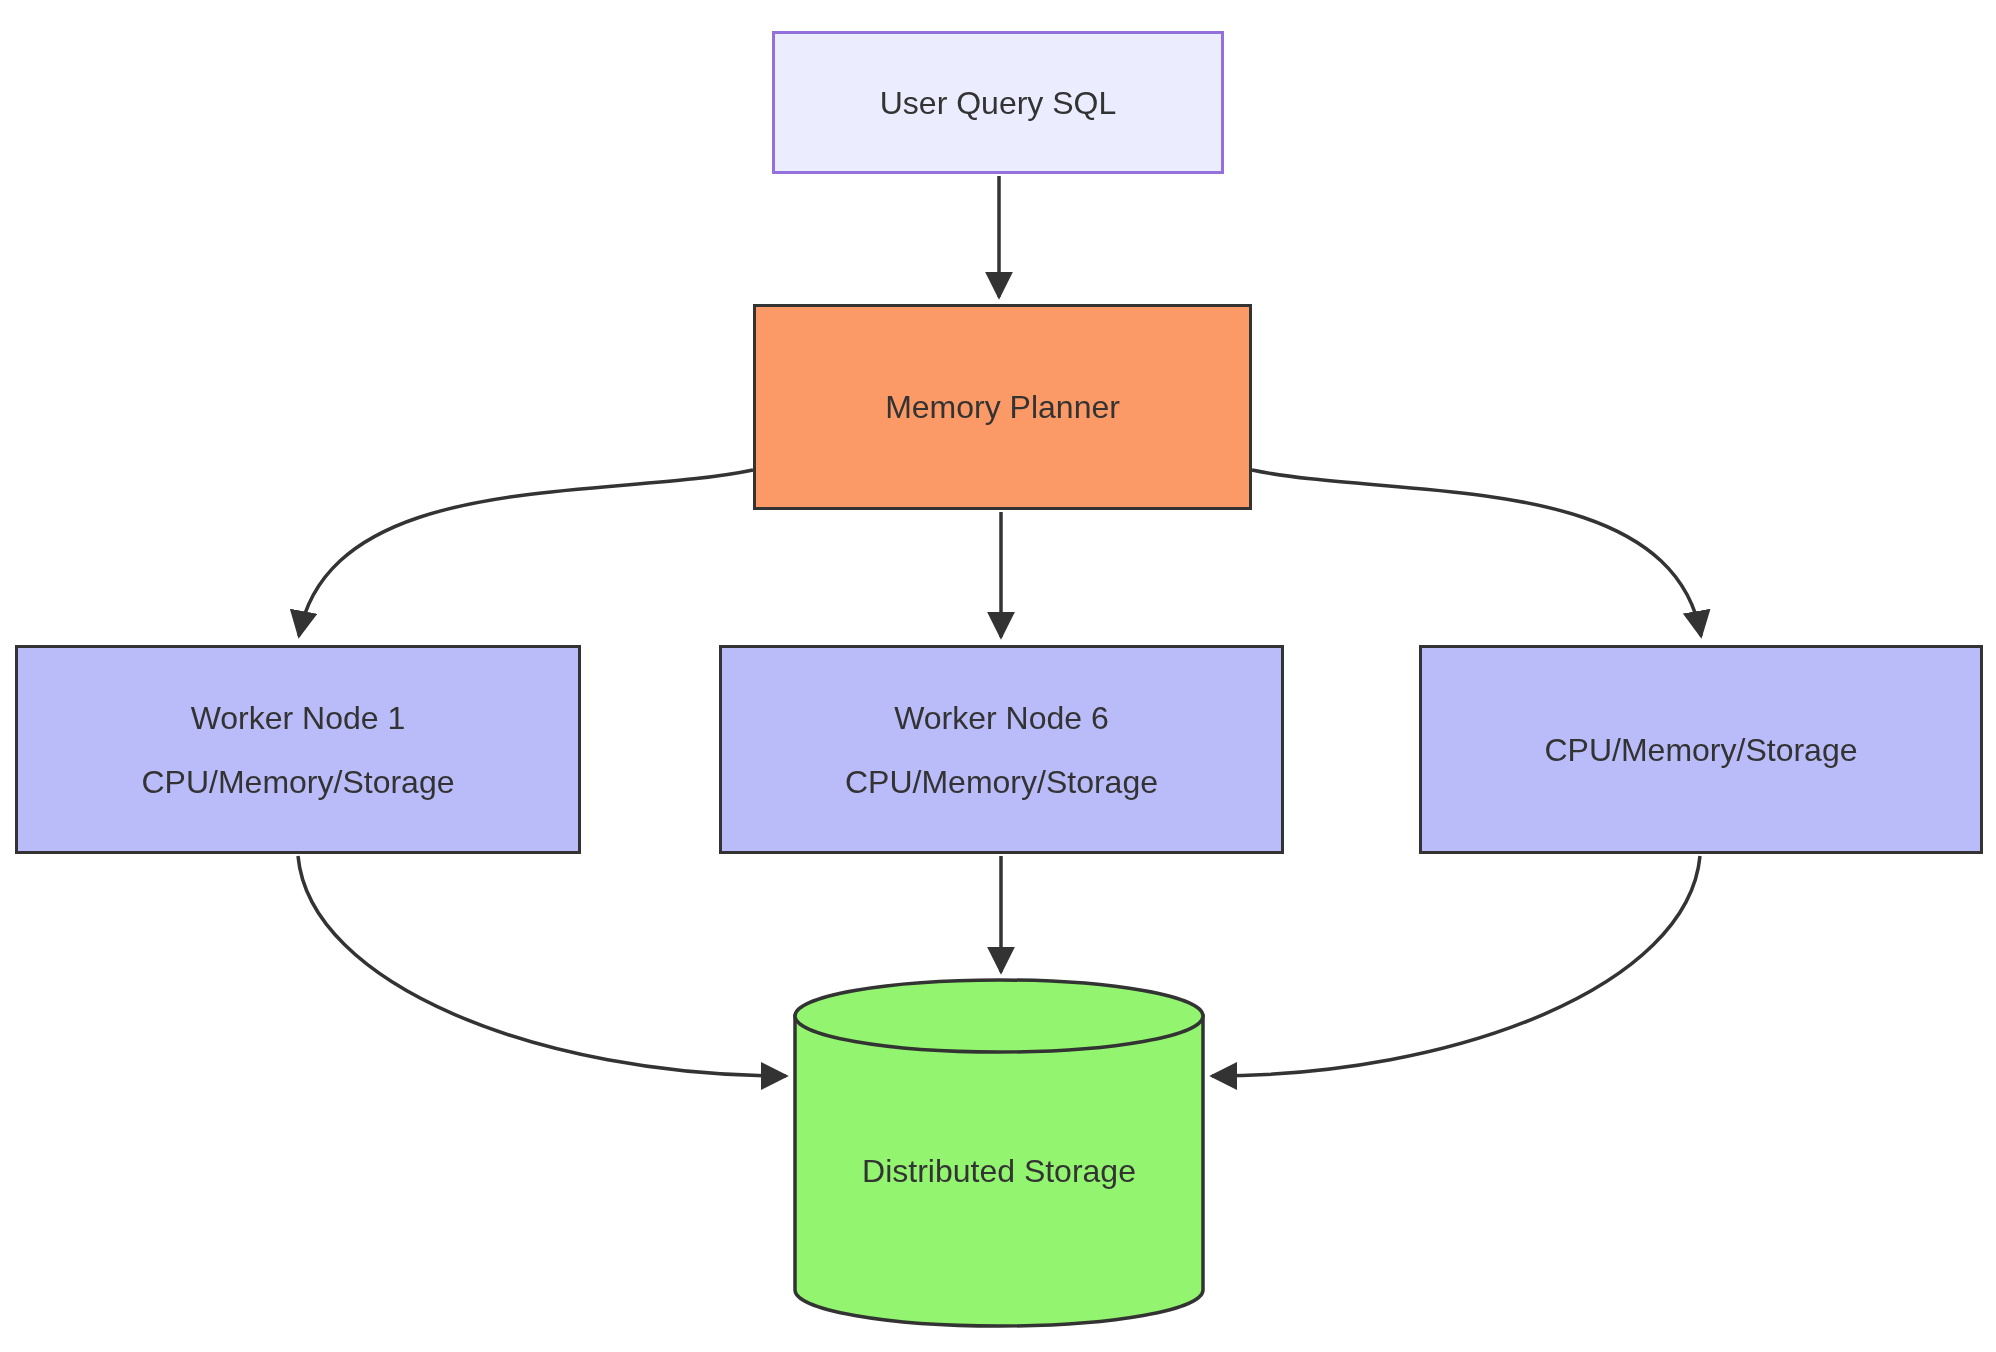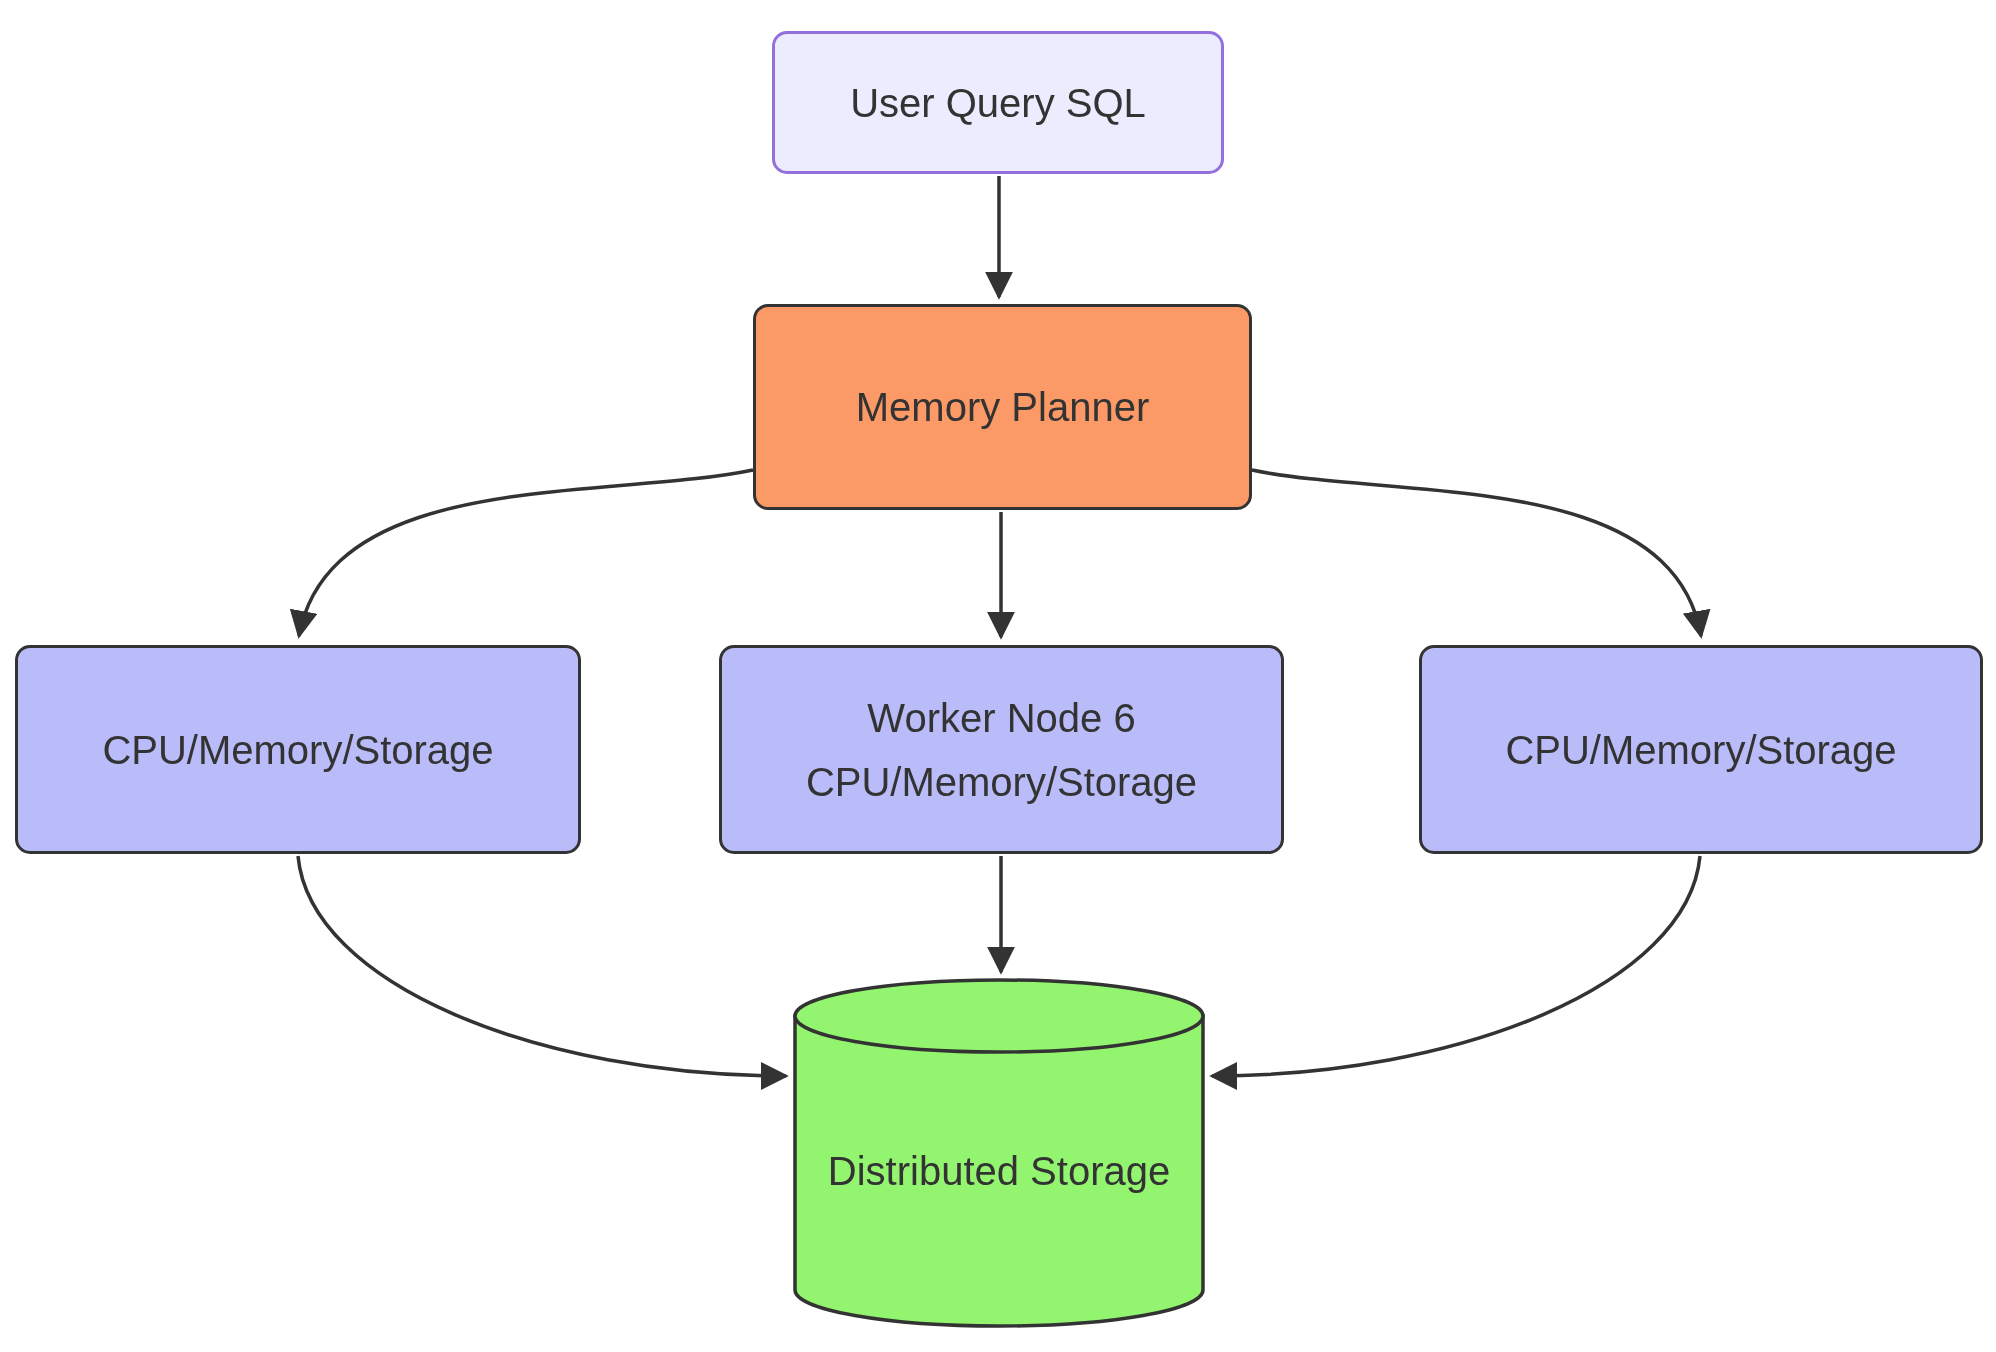--- a/index.html
+++ b/index.html
@@ -19,24 +19,23 @@
     z-index: 0;
   }
   .node {
     position: absolute;
     box-sizing: border-box;
     display: flex;
     flex-direction: column;
     align-items: center;
     justify-content: center;
     text-align: left;
-    font-size: 40px;
+    font-size: 32px;
     line-height: 64px;
     z-index: 1;
-    border-radius: 15px;
   }
   .node span { display: block; white-space: nowrap; }
   .node-user {
     left: 772px; top: 31px; width: 452px; height: 143px;
     background: #ECECFF;
     border: 3px solid #9370DB;
   }
   .node-coordinator {
     left: 753px; top: 304px; width: 499px; height: 206px;
     background: #FB9A66;
@@ -87,20 +86,21 @@
 
   <div class="node node-user">
     <span>User Query SQL</span>
   </div>
 
   <div class="node node-coordinator">
     <span>Memory Planner</span>
   </div>
 
   <div class="node node-worker node-worker1">
+    <span>Worker Node 1</span>
     <span>CPU/Memory/Storage</span>
   </div>
 
   <div class="node node-worker node-worker2">
     <span>Worker Node 6</span>
     <span>CPU/Memory/Storage</span>
   </div>
 
   <div class="node node-worker node-workerN">
     <span>CPU/Memory/Storage</span>

